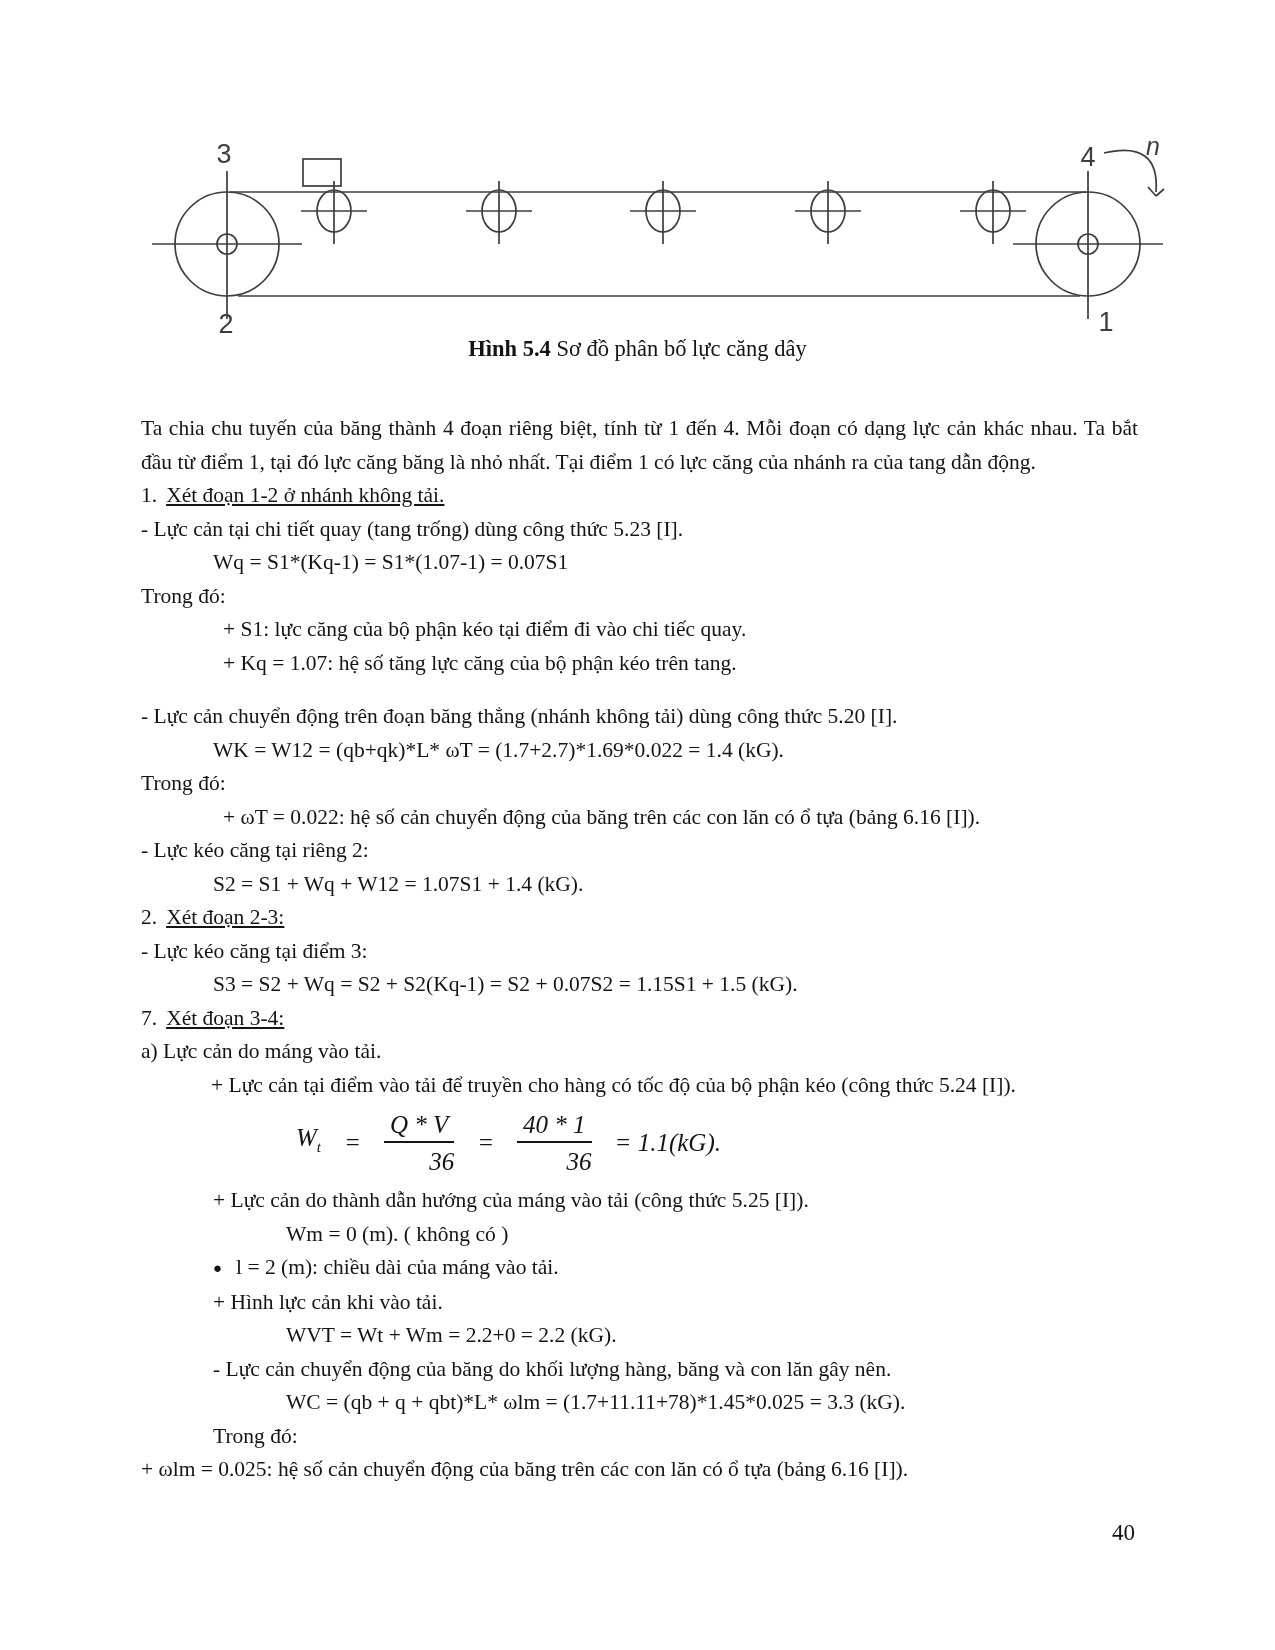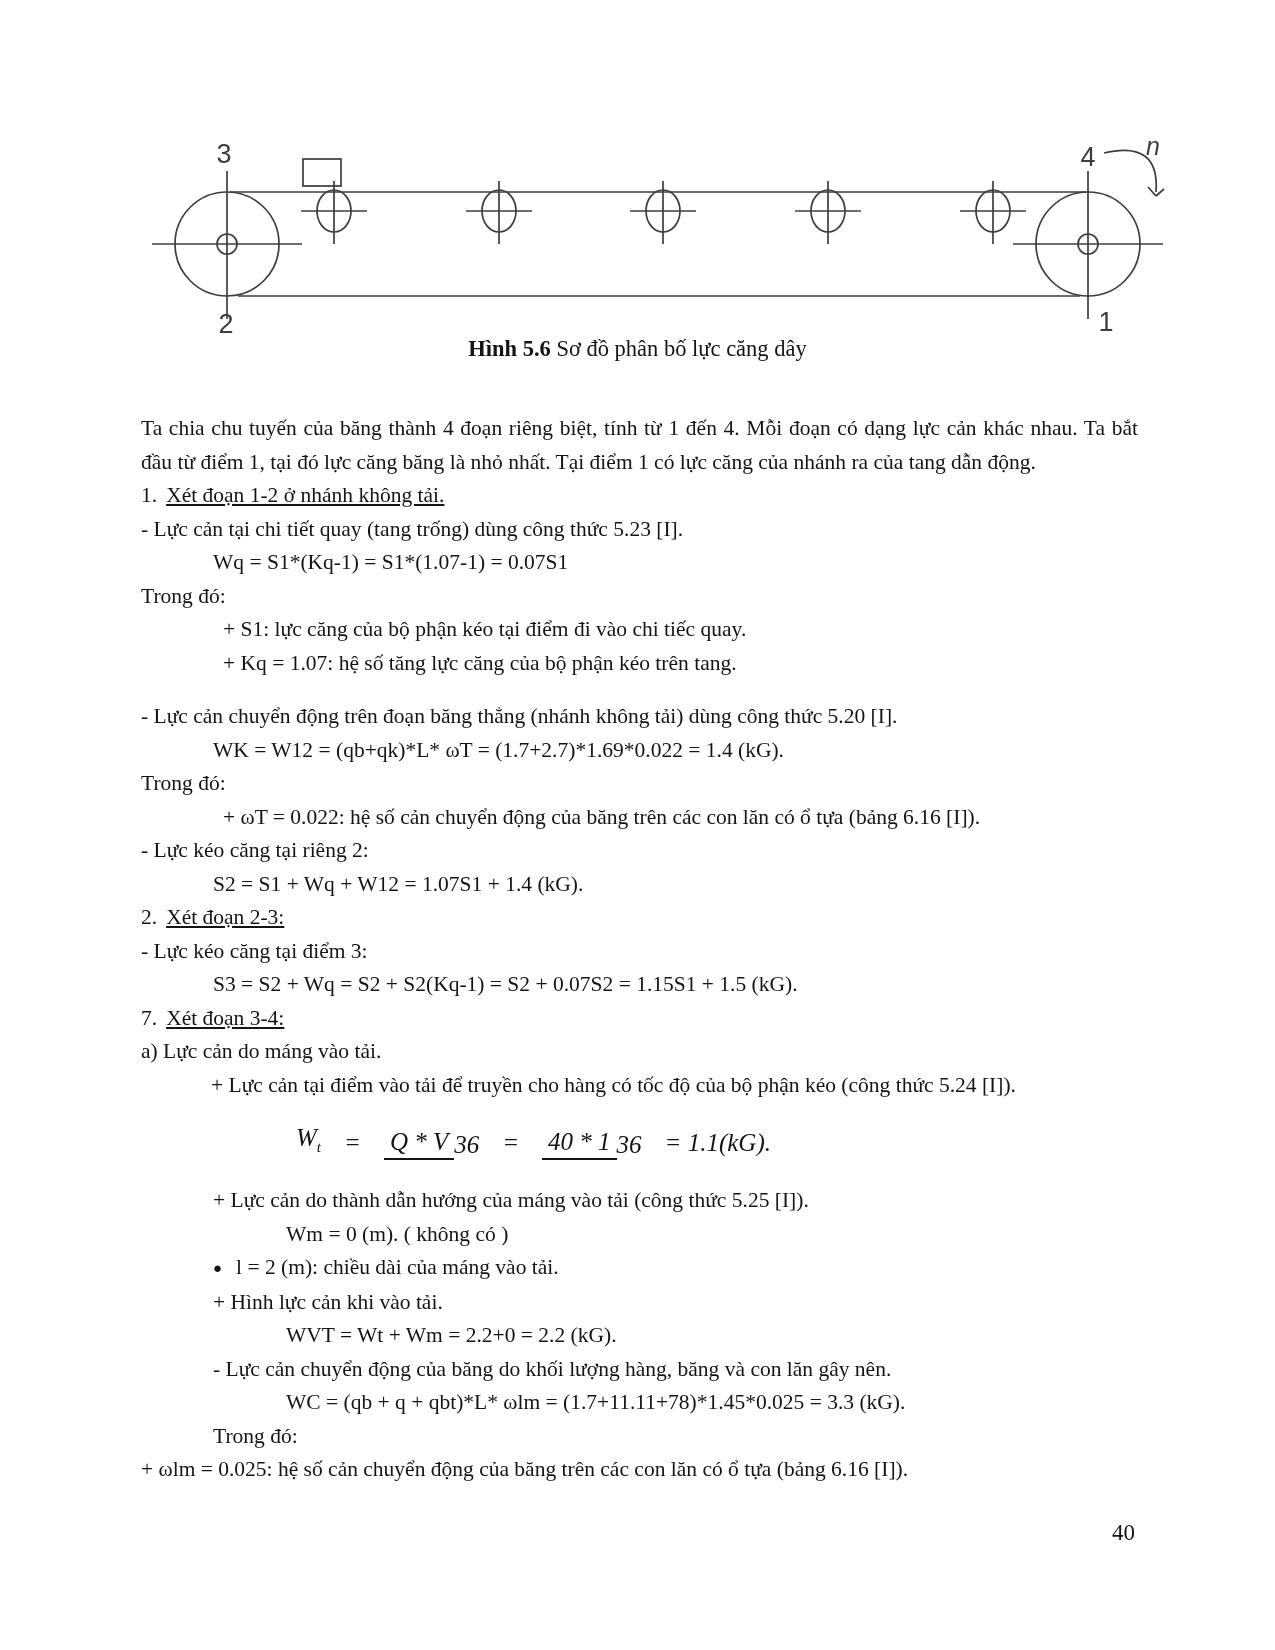--- a/index.html
+++ b/index.html
@@ -40,21 +40,21 @@
   .u { text-decoration:underline; }
   .blt { font-size:15px; margin-right:14px; vertical-align:1px; }
   
   .eq {
     display:flex; align-items:center; gap:23px;
     margin:6px 0 6px 155px; height:70px;
     font-size:25px; font-style:italic;
   }
   .eq sub { font-size:15px; }
   .eq .op { font-style:italic; }
-  .frac { display:inline-flex; align-items:flex-end; line-height:1.25; }
+  .frac { display:inline-flex; flex-direction:column; align-items:flex-end; line-height:1.25; }
   .frac .fn { border-bottom:2px solid #141414; padding:0 6px 1px; }
   .frac .fd { padding-top:3px; }
   
   .pageno {
     position:absolute; top:1520px; right:140px;
     font-size:23px;
   }
 </style>
 </head>
 <body>
@@ -113,21 +113,21 @@
       <path class="stroke" d="M 1156 196 l -8 -9 M 1156 196 l 8 -7"></path>
     </g>
 
     <text x="224" y="163" text-anchor="middle">3</text>
     <text x="226" y="333" text-anchor="middle">2</text>
     <text x="1088" y="166" text-anchor="middle">4</text>
     <text x="1106" y="331" text-anchor="middle">1</text>
     <text class="rot" x="1153" y="155" text-anchor="middle">n</text>
   </svg>
 
-  <div class="caption"><span class="b">Hình 5.6</span><span> Sơ đồ phân bố lực căng dây</span></div>
+  <div class="caption"><span class="b">Hình 5.4</span><span> Sơ đồ phân bố lực căng dây</span></div>
 
   <div class="body">
 
     <p class="just">Ta chia chu tuyến của băng thành 4 đoạn riêng biệt, tính từ 1 đến 4. Mỗi đoạn có dạng lực cản khác nhau. Ta bắt đầu từ điểm 1, tại đó lực căng băng là nhỏ nhất. Tại điểm 1 có lực căng của nhánh ra của tang dẫn động.</p>
 
     <p><span class="num">1.</span><span class="u">Xét đoạn 1-2 ở nhánh không tải.</span></p>
 
     <p>- Lực cản tại chi tiết quay (tang trống) dùng công thức 5.23 [I].</p>
     <p class="t1">Wq = S1*(Kq-1) = S1*(1.07-1) = 0.07S1</p>
     <p>Trong đó:</p>

